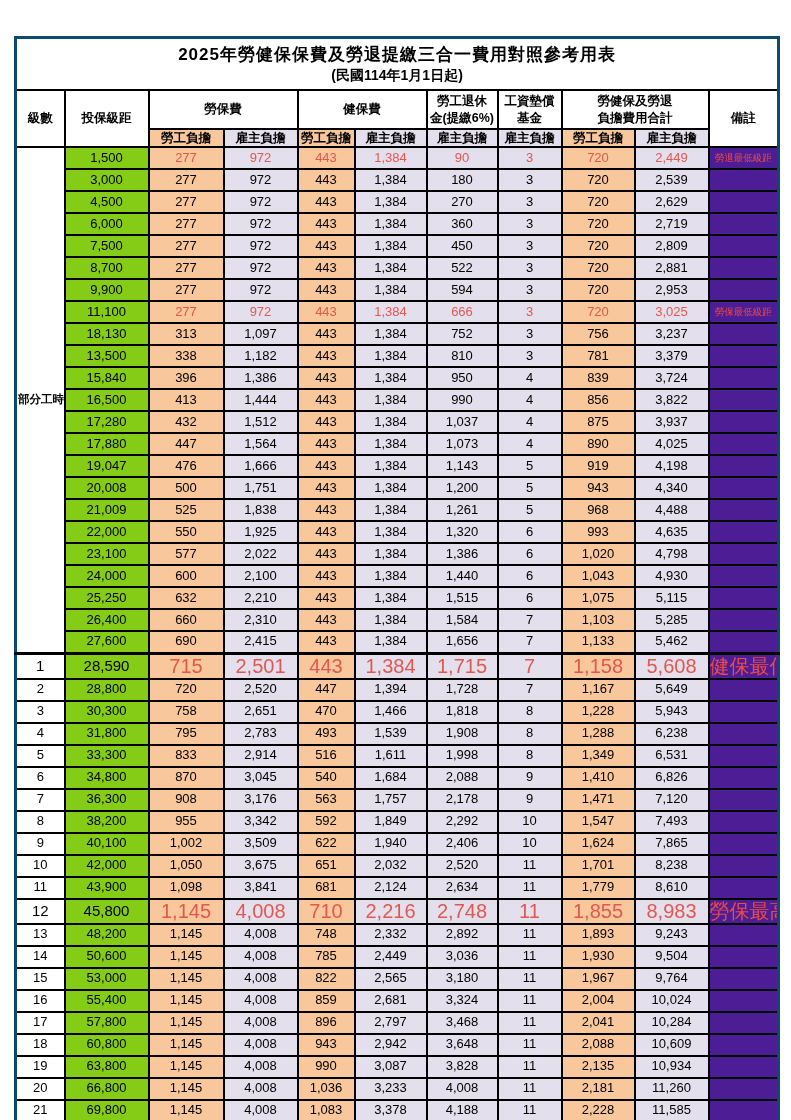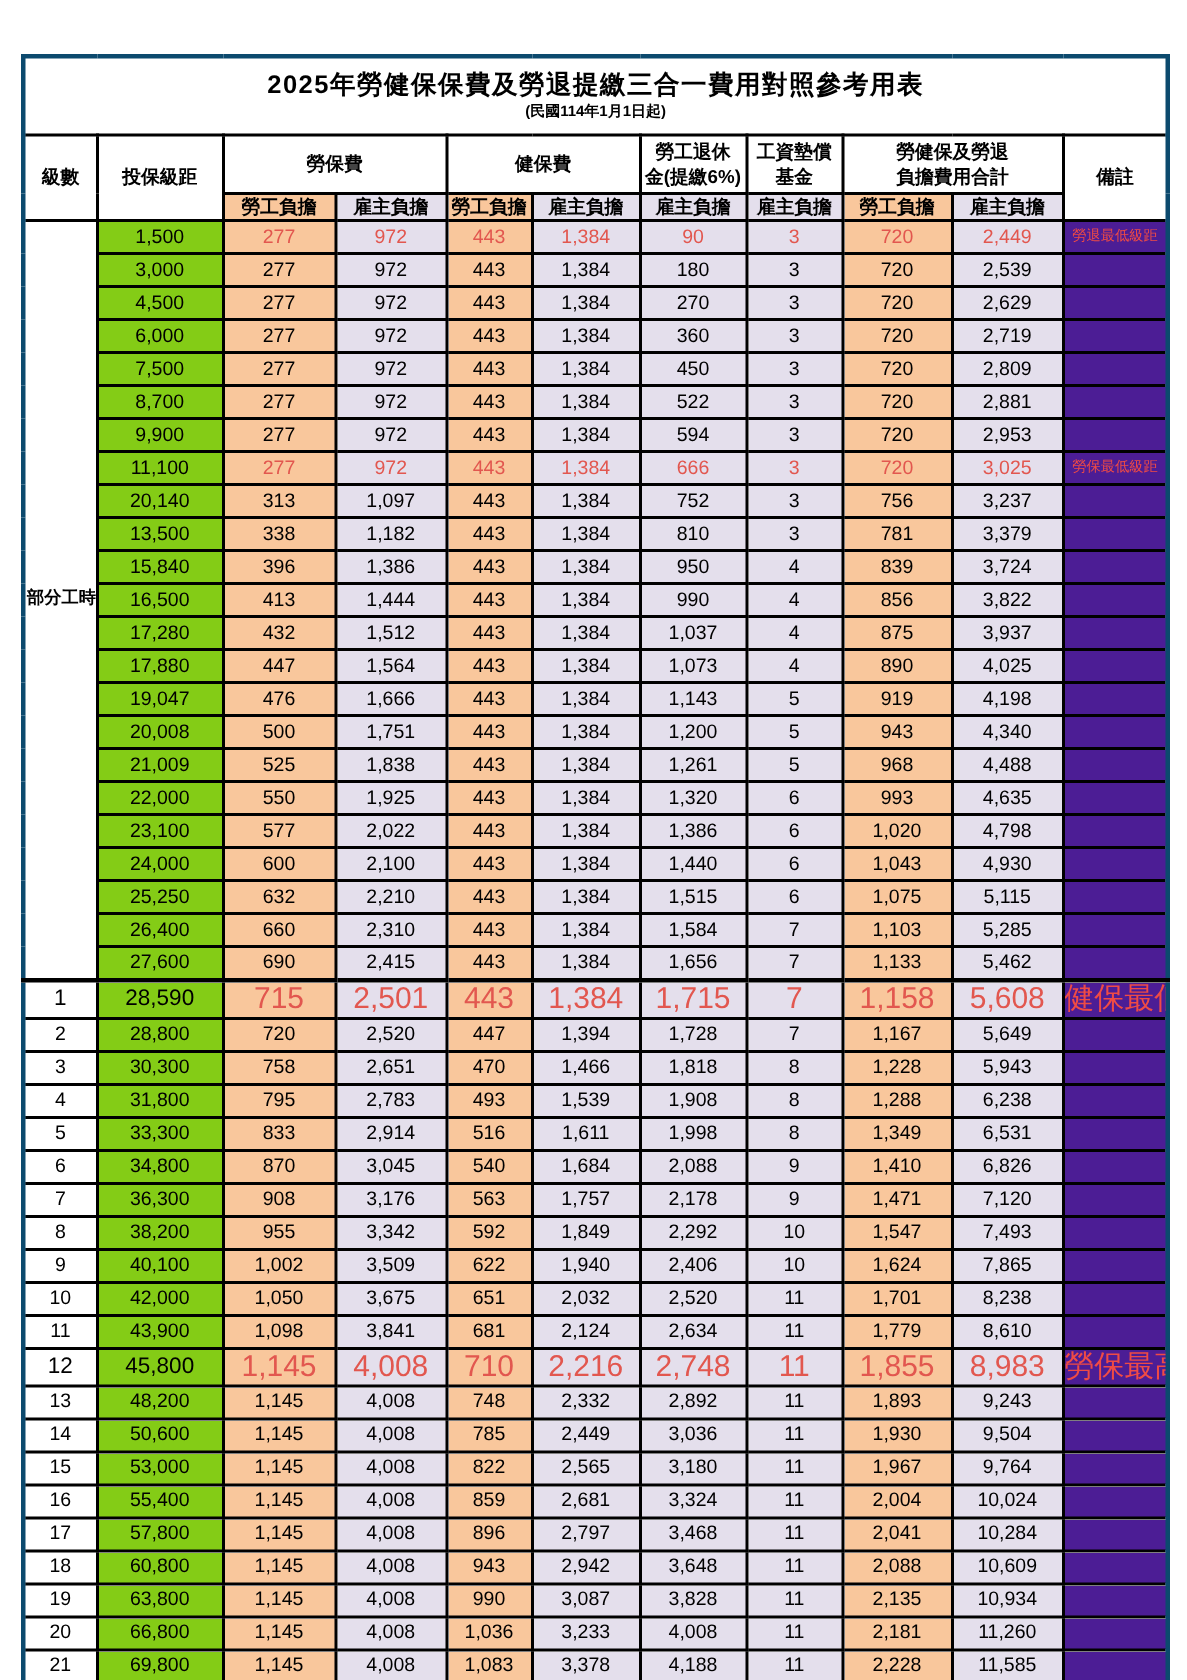--- a/index.html
+++ b/index.html
@@ -14,21 +14,21 @@
     border:3px solid #0c4a6e;
   }
   td{
     border:2px solid #000;text-align:center;vertical-align:middle;
     padding:0;overflow:hidden;font-size:13px;line-height:1.15;
     white-space:nowrap;
   }
   
   .title-cell{height:50px;background:#fff;}
   .t1{font-size:17px;font-weight:bold;letter-spacing:1px;}
-  .t2{font-size:10px;font-weight:bold;margin-top:2px;}
+  .t2{font-size:14px;font-weight:bold;margin-top:2px;}
   
   tr.h1{height:39px;}
   tr.h2{height:18px;}
   thead td{font-size:12.5px;font-weight:600;background:#fff;}
   thead .two-line div{line-height:1.3;}
   
   .emp{background:#F9C79C;}
   .er{background:#E4DFEC;}
   .plain{background:#fff;}
   
@@ -191,21 +191,21 @@
           <td class="er v">972</td>
           <td class="emp v">443</td>
           <td class="er v">1,384</td>
           <td class="er v">666</td>
           <td class="er v">3</td>
           <td class="emp v">720</td>
           <td class="er v">3,025</td>
           <td class="note">勞保最低級距</td>
         </tr>
         <tr>
-          <td class="c-bracket">20,140</td>
+          <td class="c-bracket">18,130</td>
           <td class="emp v">313</td>
           <td class="er v">1,097</td>
           <td class="emp v">443</td>
           <td class="er v">1,384</td>
           <td class="er v">752</td>
           <td class="er v">3</td>
           <td class="emp v">756</td>
           <td class="er v">3,237</td>
           <td class="note"></td>
         </tr>

